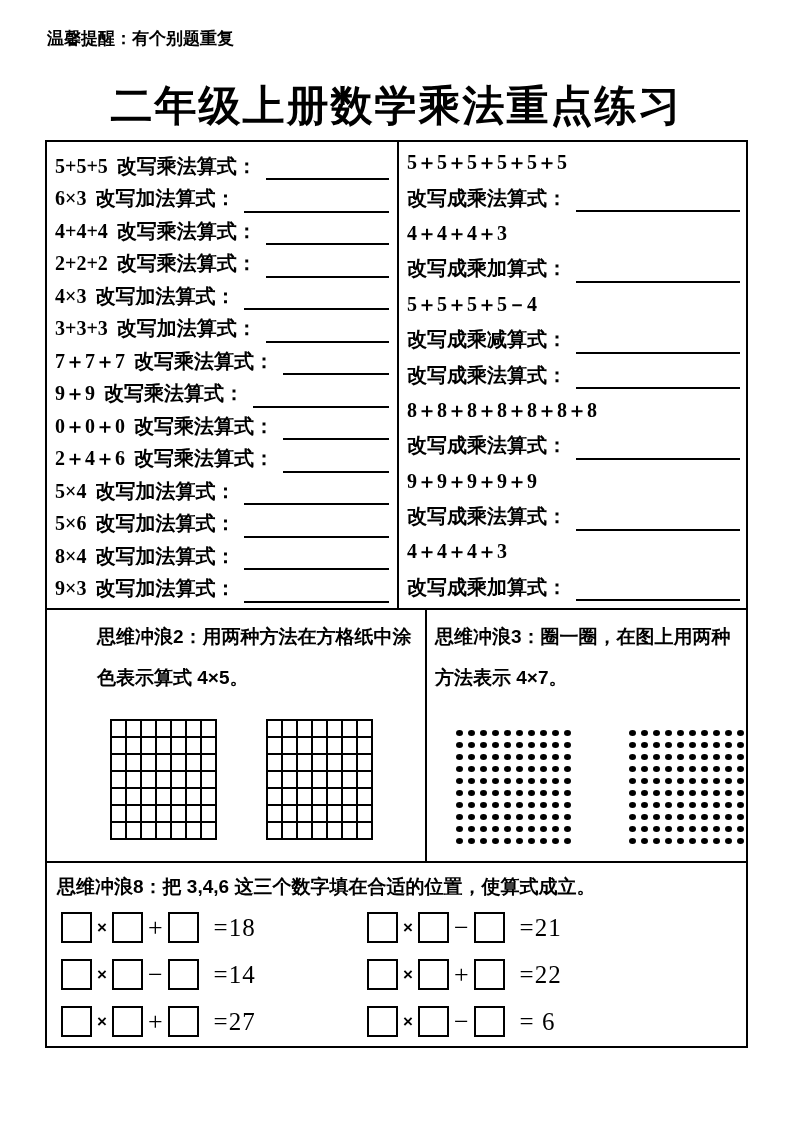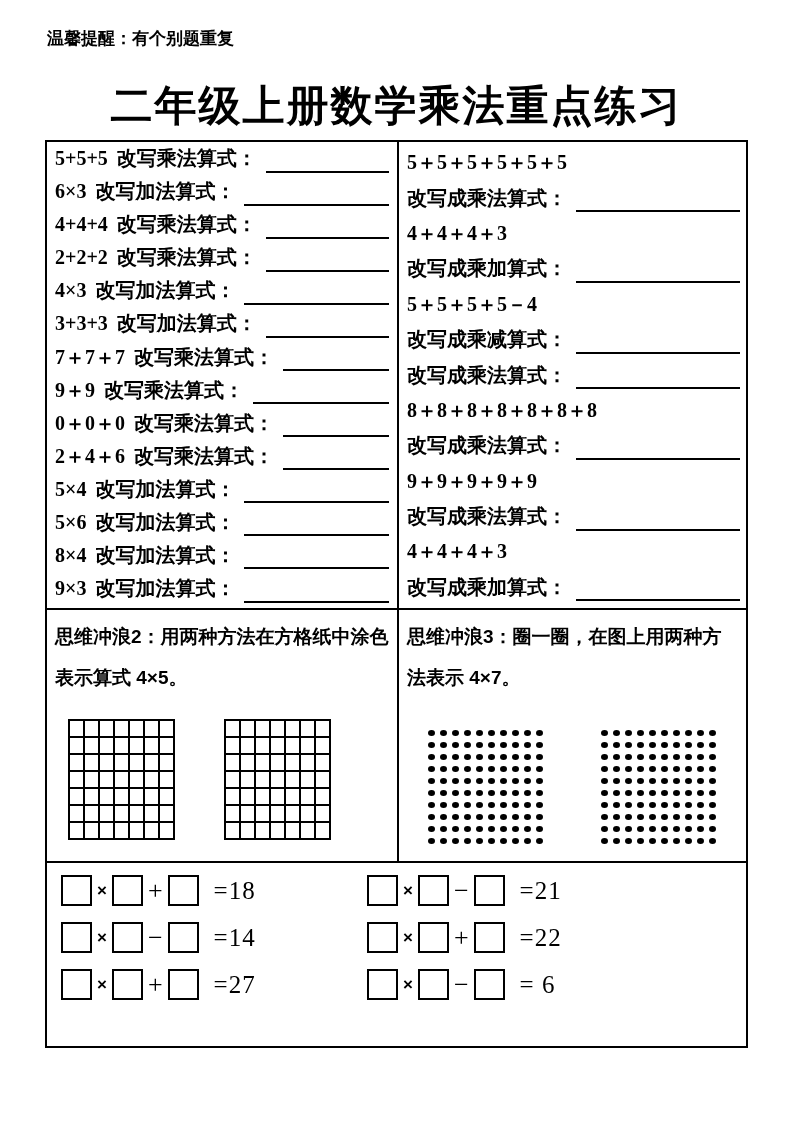--- a/index.html
+++ b/index.html
@@ -18,34 +18,34 @@
     margin-top:36px;
   }
 
   .worksheet {
     position:absolute; top:140px; left:45px; width:703px; height:908px;
     border:2px solid #000;
   }
 
   
   .sec1 { display:flex; height:468px; border-bottom:2px solid #000; }
-  .sec1 .colL { width:352px; border-right:2px solid #000; display:flex; flex-direction:column; padding:0 8px 3px 8px; }
+  .sec1 .colL { width:352px; border-right:2px solid #000; display:flex; flex-direction:column; padding:8px 8px 3px 8px; }
   .sec1 .colR { flex:1; display:flex; flex-direction:column; padding:3px 6px 3px 8px; }
   .ex-row { flex:1; display:flex; align-items:center; font: bold 20px "Liberation Serif", serif; white-space:nowrap; }
   .ex-row .expr { margin-right:9px; }
   .ex-row .label {}
   .blank {
     flex:1; margin-left:9px; margin-top:14px;
     border-bottom:2px solid #000; height:14px;
   }
   .colL .blank { max-width:150px; }
   .colR .blank { max-width:175px; }
 
   
-  .sec2 { display:flex; height:253px; border-bottom:2px solid #000; }
+  .sec2 { display:flex; height:253px; border-bottom:2px solid #000;padding-left:42px; }
   .sec2 .colL { width:352px; border-right:2px solid #000; }
   .sec2 .colR { flex:1; }
   .sec2 .prompt {
     font: bold 19px "Liberation Sans", sans-serif;
     line-height:41px; padding:6px 6px 0 8px;
   }
   .grid-wrap { display:flex; gap:49px; margin:21px 0 0 21px; }
   .sq-grid {
     display:grid; border-top:2px solid #000; border-left:2px solid #000;
     background:#fff;
@@ -516,20 +516,21 @@
             <div class="dot-cell"></div>
             <div class="dot-cell"></div>
             <div class="dot-cell"></div>
             <div class="dot-cell"></div>
           </div>
         </div>
     </div>
   </div>
 
   <div class="sec3">
+    <div class="prompt">思维冲浪8：把 3,4,6 这三个数字填在合适的位置，使算式成立。</div>
     <div class="eq-area">
       <div class="eq-col left" id="eq-left">
           <div class="eq-row">
             <span class="fill-box"></span>
             <span class="op-mult">×</span>
             <span class="fill-box"></span>
             <span class="op-add">+</span>
             <span class="fill-box"></span>
             <span class="eq-result">=18</span>
           </div>

